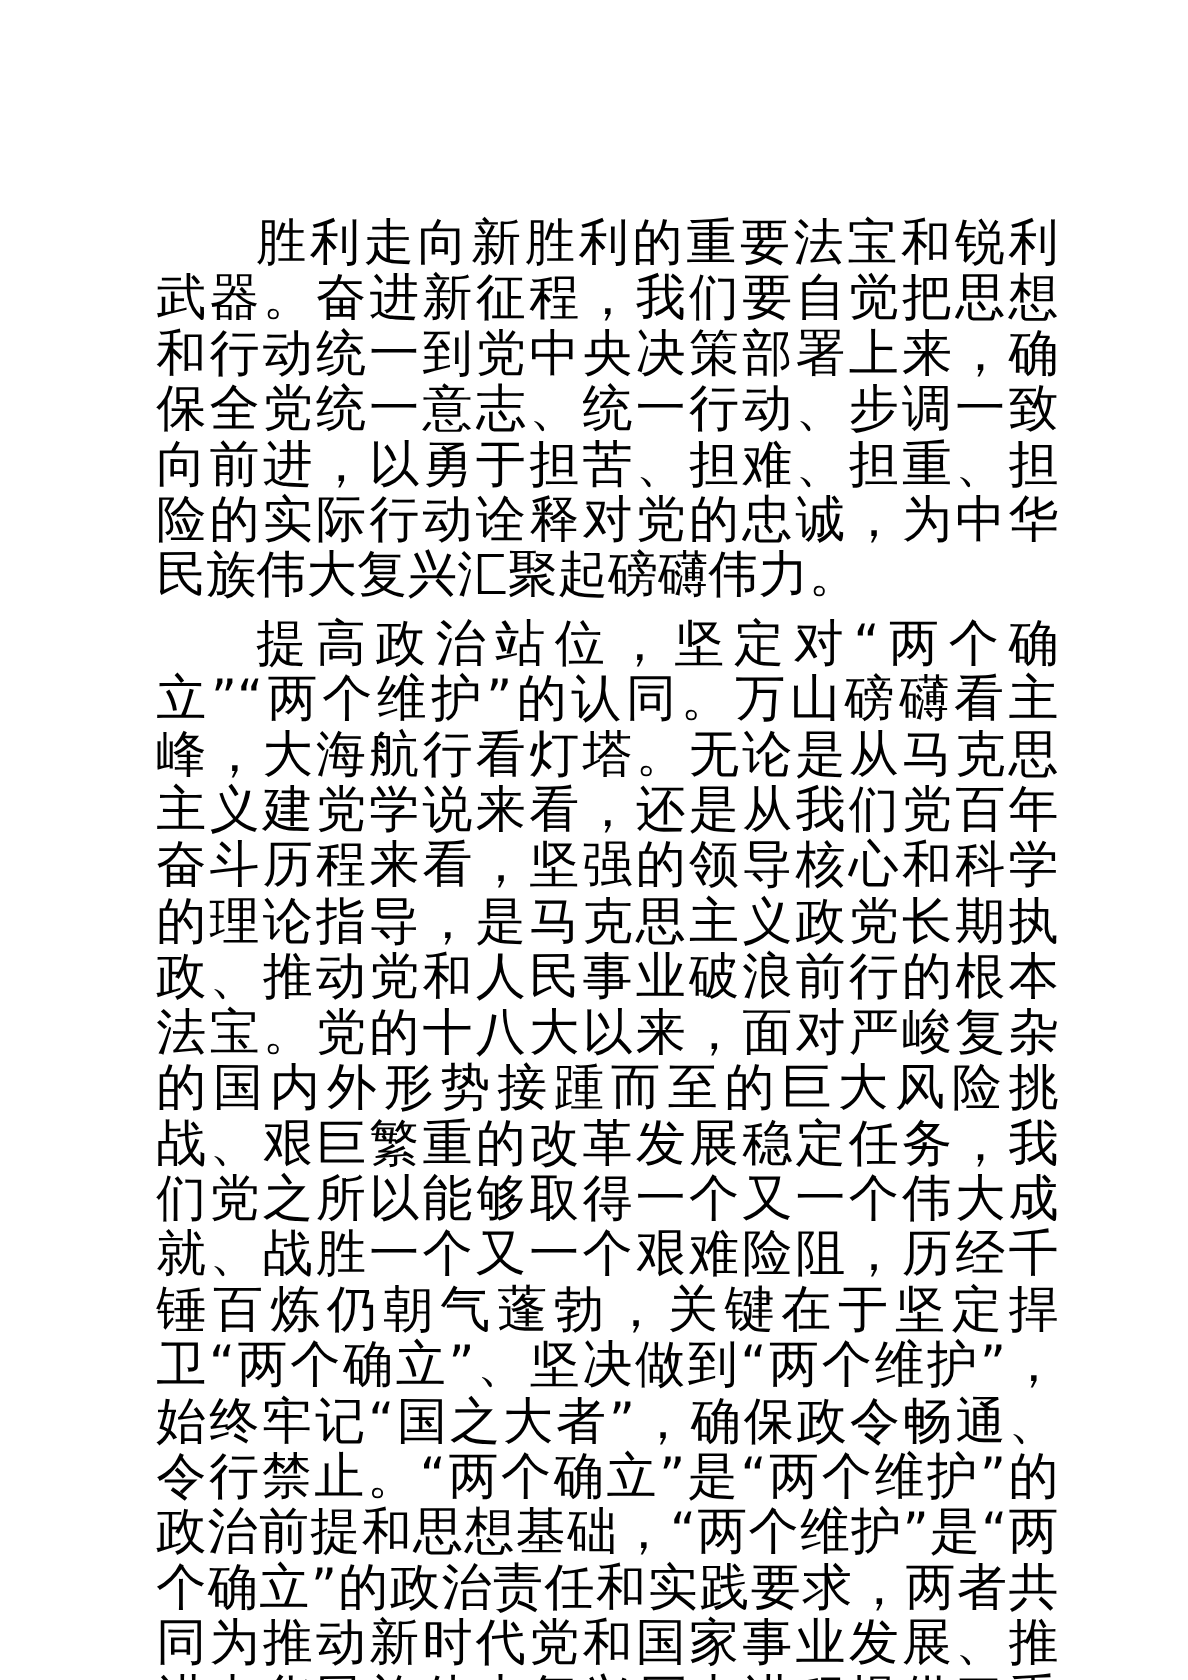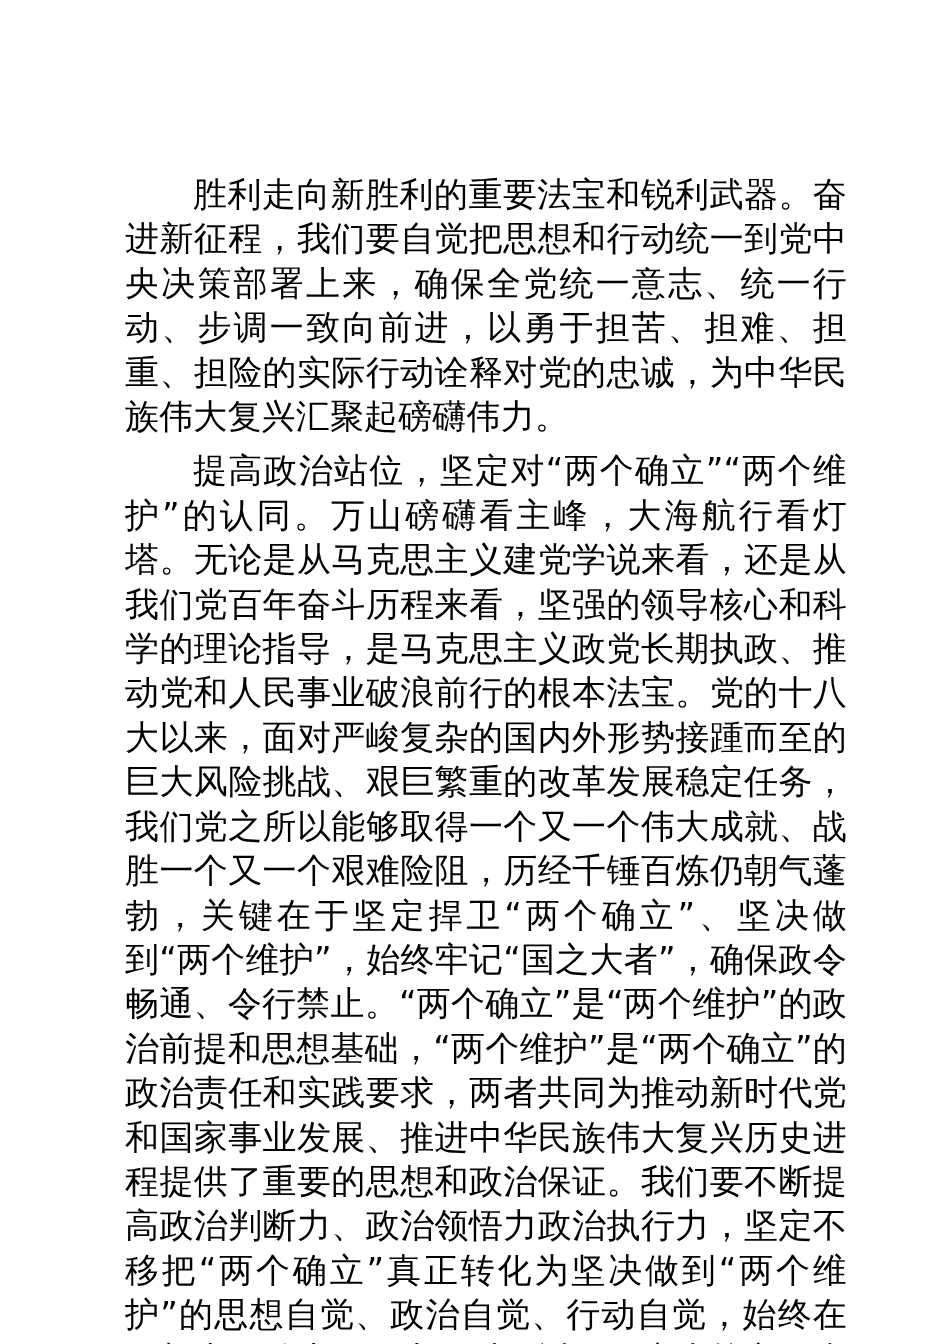--- a/index.html
+++ b/index.html
@@ -21,21 +21,21 @@
   .text-column {
     position: absolute;
     left: 125px;
     top: 172px;
     width: 722px;
   }
   .doc-paragraph {
     margin: 0;
     padding: 0;
     color: #000000;
-    font-size: 34px;
+    font-size: 40px;
     line-height: 44.4px;
     text-align: justify;
     text-justify: inter-character;
     text-indent: 2em;
     letter-spacing: 0.15px;
     font-weight: 400;
     -webkit-font-smoothing: antialiased;
     word-break: break-all;
   }
   .doc-paragraph + .doc-paragraph {

